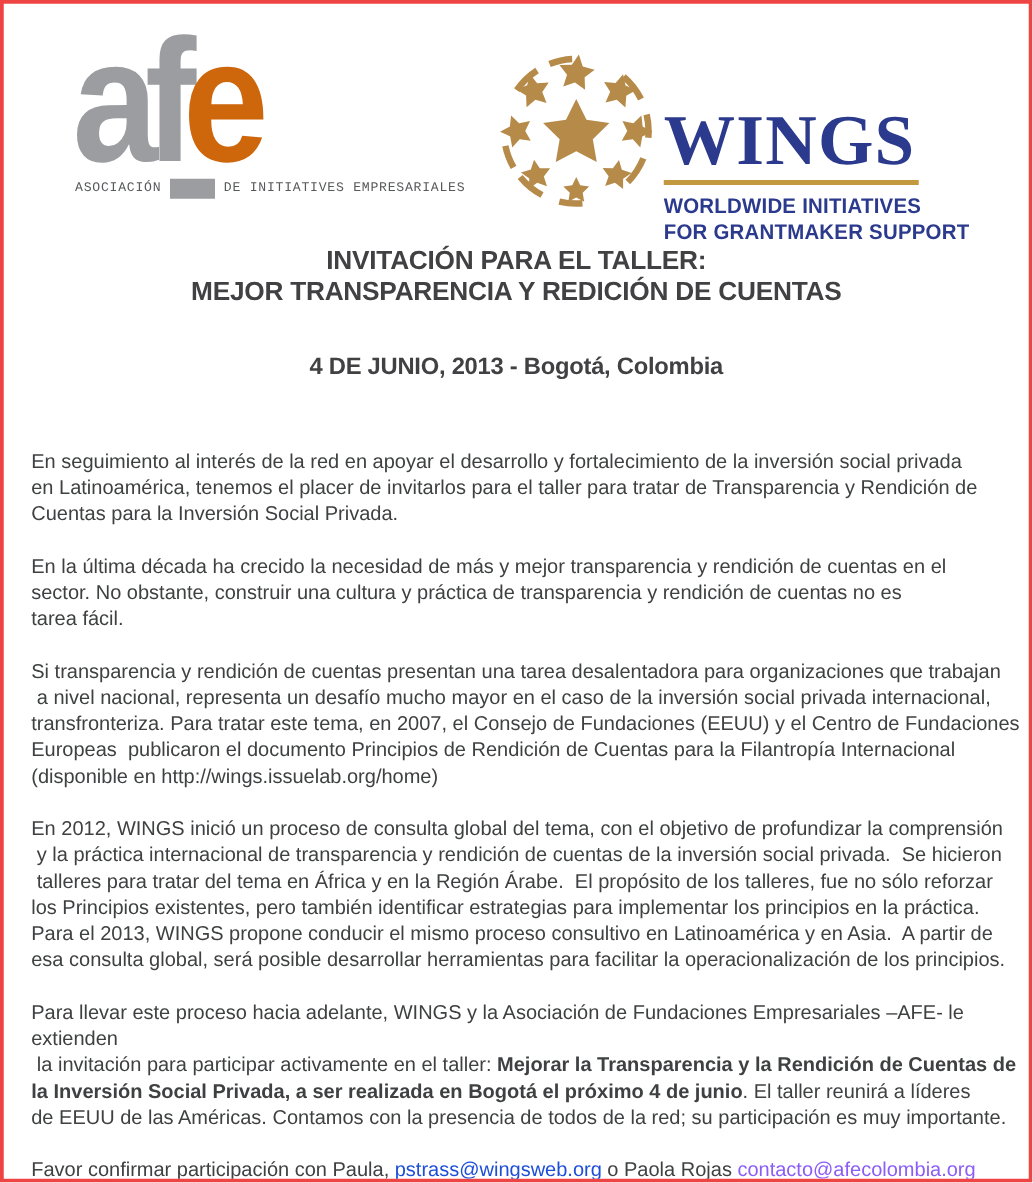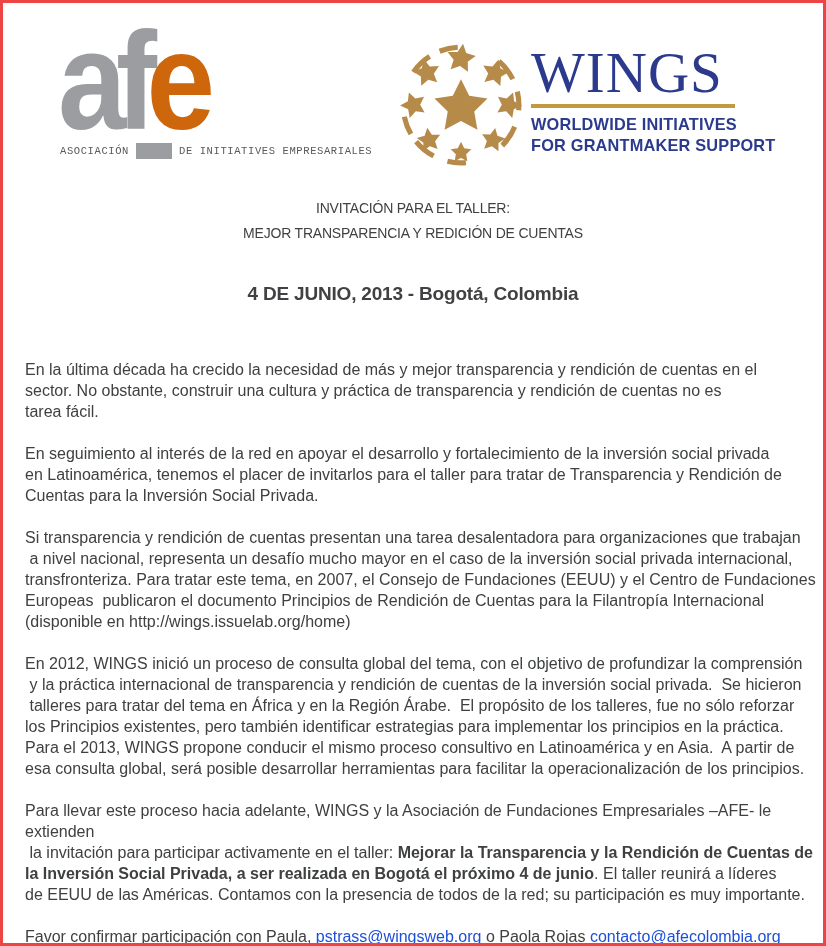--- a/index.html
+++ b/index.html
@@ -31,36 +31,37 @@
     display:flex;align-items:center;gap:7px;
     font-size:10.5px;color:#58595b;letter-spacing:.6px;white-space:nowrap;font-family:Liberation Mono, monospace;
   }
   .afe-bar{display:inline-block;width:36px;height:16px;background:#9b9da0;}
 
   .wings-logo{position:absolute;left:396px;top:40px;display:flex;gap:8px;}
   .wings-globe{width:124px;height:124px;}
   .wings-textcol{padding-top:2px;}
   .wings-wordmark{
     font-family:"Liberation Serif", serif;
-    font-weight:normal;
+    font-weight:bold;
     font-size:57px;line-height:56px;
     letter-spacing:1px;
     color:#2b3a8d;
+    margin-top:40px;
   }
   .wings-rule{width:204px;height:4px;background:#c3993f;margin:3px 0 6px 0;}
   .wings-tagline{
     font-weight:bold;font-size:17px;line-height:21px;
     color:#2b3a8d;letter-spacing:.2px;
     transform:scaleX(.96);transform-origin:left;
     white-space:nowrap;
   }
 
   
   .heading{position:absolute;top:193px;left:0;right:0;text-align:center;color:#414042;}
-  .title-line{font-weight:normal;font-size:14px;line-height:25px;letter-spacing:-.2px;}
+  .title-line{font-weight:bold;font-size:21px;line-height:25px;letter-spacing:-.2px;}
   .date-line{font-weight:bold;font-size:19px;margin-top:37px;letter-spacing:-.2px;}
 
   
   .body-text{
     position:absolute;left:22px;top:356px;width:794px;
     color:#3f4041;font-size:16px;line-height:21px;
   }
   .body-text p{margin:0 0 21px 0;white-space:pre-wrap;}
   .bold{font-weight:bold;}
   .email{text-decoration:none;cursor:pointer;}
@@ -104,37 +105,37 @@
     </div>
   </div>
 
   <div class="heading">
     <div class="title-line">INVITACIÓN PARA EL TALLER:</div>
     <div class="title-line">MEJOR TRANSPARENCIA Y REDICIÓN DE CUENTAS</div>
     <div class="date-line">4 DE JUNIO, 2013 - Bogotá, Colombia</div>
   </div>
 
   <div class="body-text">
+    <p>En seguimiento al interés de la red en apoyar el desarrollo y fortalecimiento de la inversión social privada
+en Latinoamérica, tenemos el placer de invitarlos para el taller para tratar de Transparencia y Rendición de
+Cuentas para la Inversión Social Privada.</p>
     <p>En la última década ha crecido la necesidad de más y mejor transparencia y rendición de cuentas en el
 sector. No obstante, construir una cultura y práctica de transparencia y rendición de cuentas no es
 tarea fácil.</p>
-    <p>En seguimiento al interés de la red en apoyar el desarrollo y fortalecimiento de la inversión social privada
-en Latinoamérica, tenemos el placer de invitarlos para el taller para tratar de Transparencia y Rendición de
-Cuentas para la Inversión Social Privada.</p>
     <p>Si transparencia y rendición de cuentas presentan una tarea desalentadora para organizaciones que trabajan
  a nivel nacional, representa un desafío mucho mayor en el caso de la inversión social privada internacional,
 transfronteriza. Para tratar este tema, en 2007, el Consejo de Fundaciones (EEUU) y el Centro de Fundaciones
 Europeas  publicaron el documento Principios de Rendición de Cuentas para la Filantropía Internacional
 (disponible en http://wings.issuelab.org/home)</p>
     <p>En 2012, WINGS inició un proceso de consulta global del tema, con el objetivo de profundizar la comprensión
  y la práctica internacional de transparencia y rendición de cuentas de la inversión social privada.  Se hicieron
  talleres para tratar del tema en África y en la Región Árabe.  El propósito de los talleres, fue no sólo reforzar
 los Principios existentes, pero también identificar estrategias para implementar los principios en la práctica.
 Para el 2013, WINGS propone conducir el mismo proceso consultivo en Latinoamérica y en Asia.  A partir de
 esa consulta global, será posible desarrollar herramientas para facilitar la operacionalización de los principios.</p>
     <p><span>Para llevar este proceso hacia adelante, WINGS y la Asociación de Fundaciones Empresariales –AFE- le extienden
  la invitación para participar activamente en el taller: </span><span class="bold">Mejorar la Transparencia y la Rendición de Cuentas de
 la Inversión Social Privada, a ser realizada en Bogotá el próximo 4 de junio</span><span>. El taller reunirá a líderes
 de EEUU de las Américas. Contamos con la presencia de todos de la red; su participación es muy importante.</span></p>
-    <p><span>Favor confirmar participación con Paula, </span><a class="email" style="color: #1d4ed8;">pstrass@wingsweb.org</a><span> o Paola Rojas </span><a class="email" style="color: #1d4ed8;">contacto@afecolombia.org</a></p>
+    <p><span>Favor confirmar participación con Paula, </span><a class="email" style="color: #1d4ed8;">pstrass@wingsweb.org</a><span> o Paola Rojas </span><a class="email" style="color: #8b5cf6;">contacto@afecolombia.org</a></p>
   </div>
 
 </div>
 
 </body></html>

